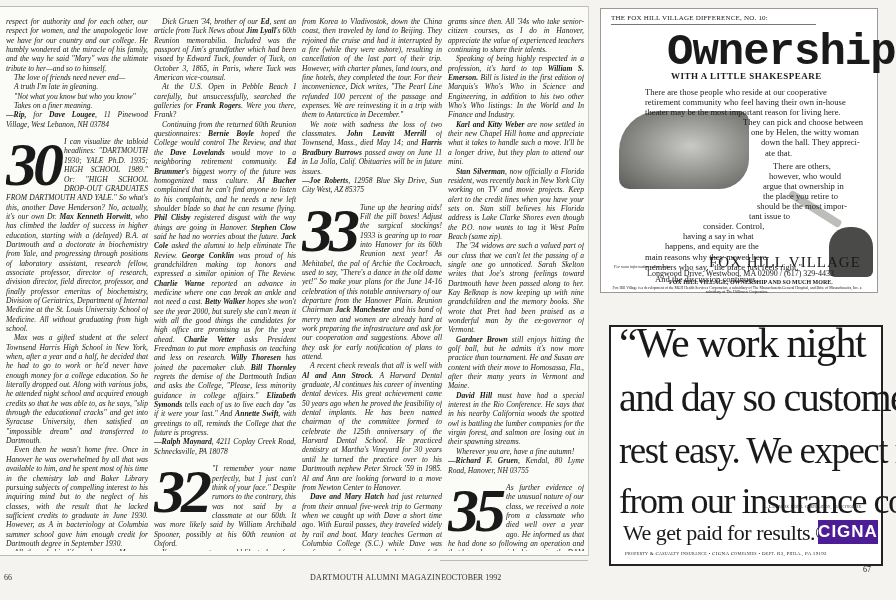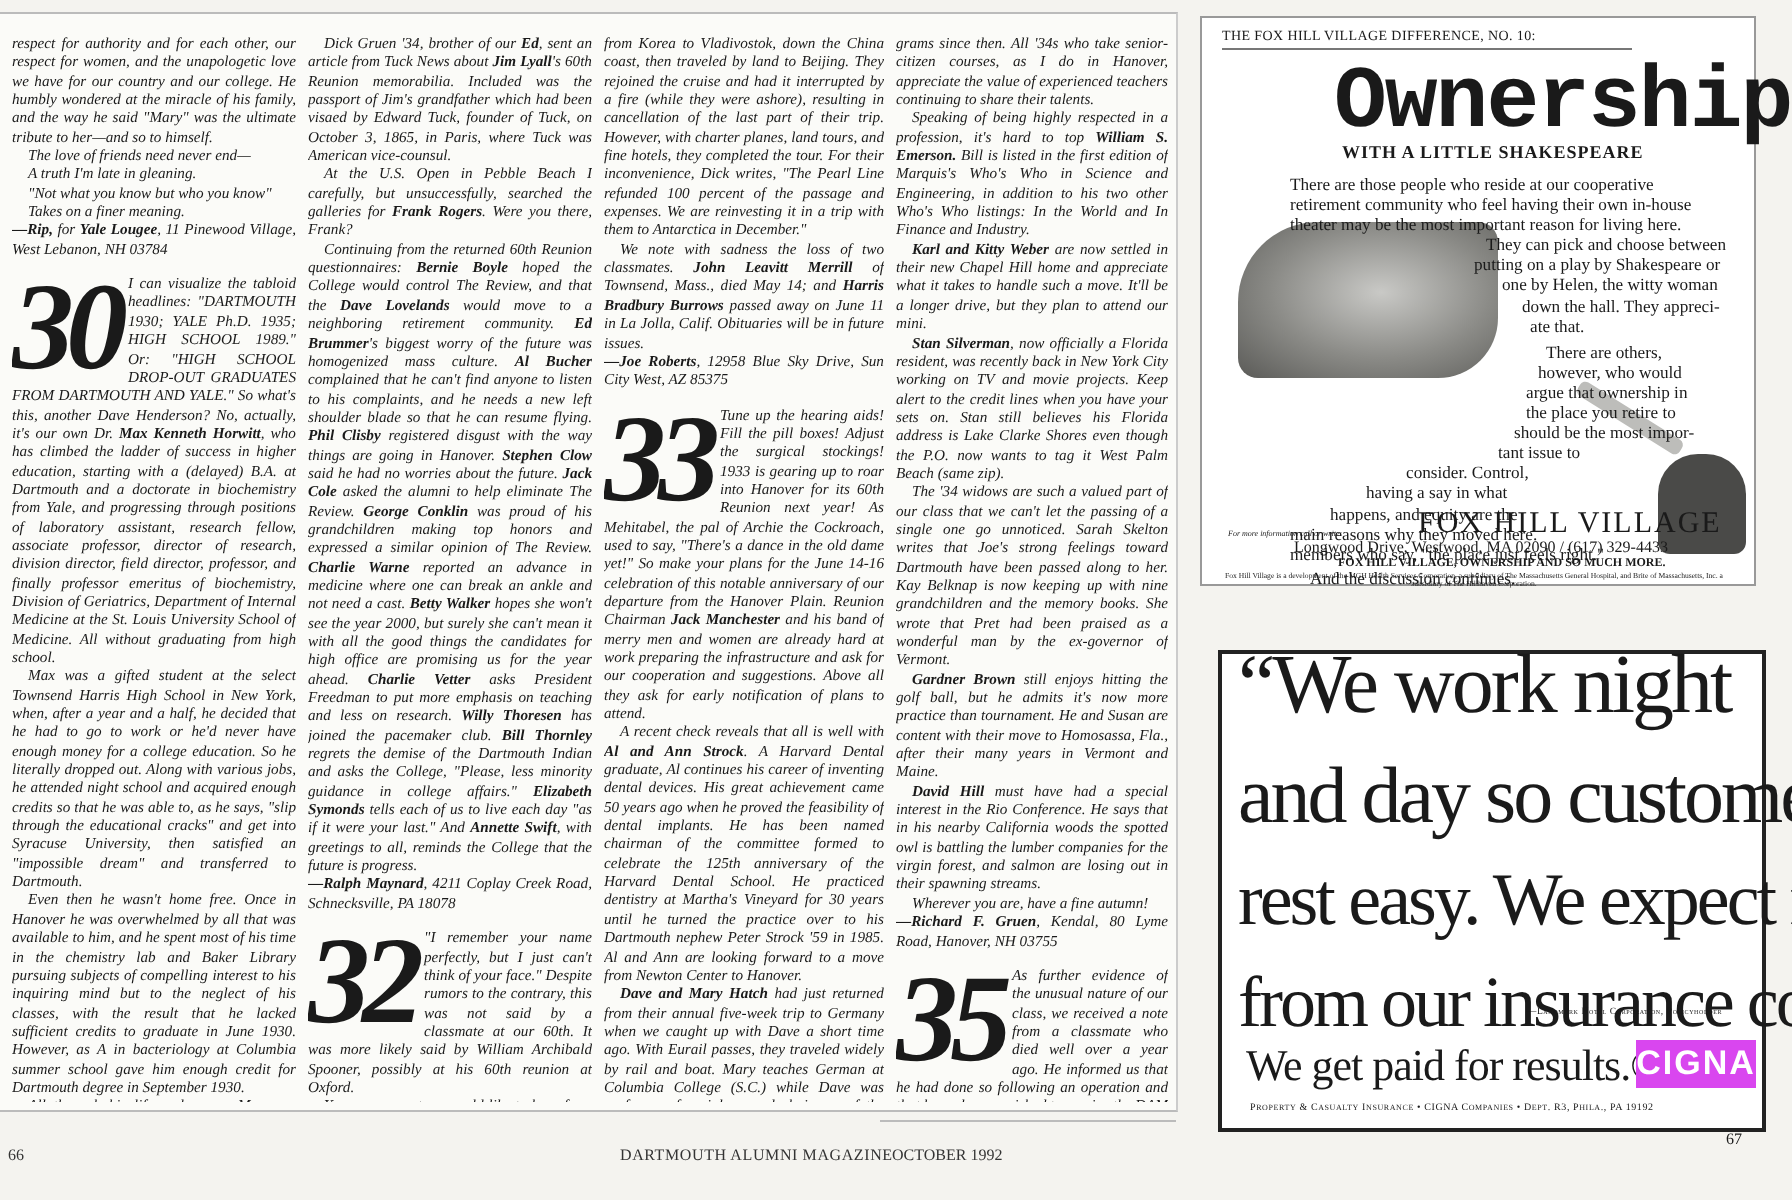--- a/index.html
+++ b/index.html
@@ -34,38 +34,38 @@
   .ad1-fine{position:absolute;left:6px;top:277px;width:260px;font-size:3.8px;line-height:4.3px;text-align:center;}
   .ad1-small{position:absolute;left:13px;top:255px;font-size:4px;font-style:italic;}
   .ad2{position:absolute;left:609px;top:325px;width:270px;height:237px;border:2px solid #222;background:#fff;}
   .ad2 .line{position:absolute;left:8px;font-size:40px;letter-spacing:-1.5px;font-family:"Liberation Serif",serif;white-space:nowrap;}
   .ad2 .l1{top:-8px;font-size:42px;}
   .ad2 .l2{top:47px;}
   .ad2 .l3{top:102px;font-size:37px;}
   .ad2 .l4{top:153px;font-size:36px;}
   .ad2-attr{position:absolute;right:20px;top:177px;font-size:4.8px;font-variant:small-caps;letter-spacing:.3px;}
   .ad2-slogan{position:absolute;left:12px;top:193px;font-size:22px;letter-spacing:-.5px;}
-  .ad2-logo{position:absolute;left:207px;top:193px;width:60px;height:24px;background:#d946ef;color:#fff;font-family:"Liberation Sans",sans-serif;font-size:17px;font-weight:bold;text-align:center;line-height:24px;letter-spacing:1px;}
+  .ad2-logo{position:absolute;left:207px;top:193px;width:60px;height:24px;background:#4c1d95;color:#fff;font-family:"Liberation Sans",sans-serif;font-size:17px;font-weight:bold;text-align:center;line-height:24px;letter-spacing:1px;}
   .ad2-fine{position:absolute;left:14px;top:224px;font-size:5px;font-variant:small-caps;letter-spacing:.3px;}
   .pn67{position:absolute;left:863px;top:565px;font-size:8px;}
 </style>
 </head>
 <body>
 
 <div class="page page-left">
 
   <div class="col c1">
     <p class="noind">respect for authority and for each other, our respect for women, and the unapologetic love we have for our country and our college. He humbly wondered at the miracle of his family, and the way he said "Mary" was the ultimate tribute to her—and so to himself.</p>
     <div class="poem">
       <span>The love of friends need never end—</span>
       <span>A truth I'm late in gleaning.</span>
       <span>"Not what you know but who you know"</span>
       <span>Takes on a finer meaning.</span>
     </div>
-    <p class="noind"><b>—Rip,</b><span> for </span><b>Yale Lougee</b><span>, 11 Pinewood Village, West Lebanon, NH 03784</span></p>
+    <p class="noind"><b>—Rip,</b><span> for </span><b>Dave Lougee</b><span>, 11 Pinewood Village, West Lebanon, NH 03784</span></p>
     <div class="spacer"></div>
     <div class="classnum">30</div>
     <p class="noind"><span>I can visualize the tabloid headlines: "DARTMOUTH 1930; YALE Ph.D. 1935; HIGH SCHOOL 1989." Or: "HIGH SCHOOL DROP-OUT GRADUATES FROM DARTMOUTH AND YALE." So what's this, another Dave Henderson? No, actually, it's our own Dr. </span><b>Max Kenneth Horwitt</b><span>, who has climbed the ladder of success in higher education, starting with a (delayed) B.A. at Dartmouth and a doctorate in biochemistry from Yale, and progressing through positions of laboratory assistant, research fellow, associate professor, director of research, division director, field director, professor, and finally professor emeritus of biochemistry, Division of Geriatrics, Department of Internal Medicine at the St. Louis University School of Medicine. All without graduating from high school.</span></p>
     <p>Max was a gifted student at the select Townsend Harris High School in New York, when, after a year and a half, he decided that he had to go to work or he'd never have enough money for a college education. So he literally dropped out. Along with various jobs, he attended night school and acquired enough credits so that he was able to, as he says, "slip through the educational cracks" and get into Syracuse University, then satisfied an "impossible dream" and transferred to Dartmouth.</p>
     <p>Even then he wasn't home free. Once in Hanover he was overwhelmed by all that was available to him, and he spent most of his time in the chemistry lab and Baker Library pursuing subjects of compelling interest to his inquiring mind but to the neglect of his classes, with the result that he lacked sufficient credits to graduate in June 1930. However, as A in bacteriology at Columbia summer school gave him enough credit for Dartmouth degree in September 1930.</p>
     <p>All through his life and career Max was troubled by the fact that he hadn't graduated from high school. In 1988, however, Max's sister, without telling Max, took the initiative and wrote to the New York City Board of Education, submitting evidence of Max's Dartmouth and Yale degrees, and even his Who's Who listings, and in January 1989 Max received his Townsend Harris diploma. Nothing, he says, no degree, award, or honor over the years, has moved him so much as seeing his name on that diploma.</p>
 
   </div>
 
   <div class="col c2">
@@ -119,21 +119,20 @@
   <div class="ad1-title">Ownership</div>
   <div class="ad1-sub">WITH A LITTLE SHAKESPEARE</div>
   <div class="ad1-photo"></div>
   <div class="ad1-key"></div>
   <div class="ad1-keytag"></div>
   <div class="ad1-body">
     <span>There are those people who reside at our cooperative</span>
     <span>retirement community who feel having their own in-house</span>
     <span>theater may be the most important reason for living here.</span>
     <span style="padding-left:98px">They can pick and choose between</span>
-    <span style="padding-left:92px">putting on a play by Shakespeare or</span>
     <span style="padding-left:106px">one by Helen, the witty woman</span>
     <span style="padding-left:116px">down the hall. They appreci-</span>
     <span style="padding-left:120px">ate that.</span>
     <span style="padding-left:128px;margin-top:3px">There are others,</span>
     <span style="padding-left:124px">however, who would</span>
     <span style="padding-left:118px">argue that ownership in</span>
     <span style="padding-left:118px">the place you retire to</span>
     <span style="padding-left:112px">should be the most impor-</span>
     <span style="padding-left:104px">tant issue to</span>
     <span style="padding-left:58px">consider. Control,</span>

